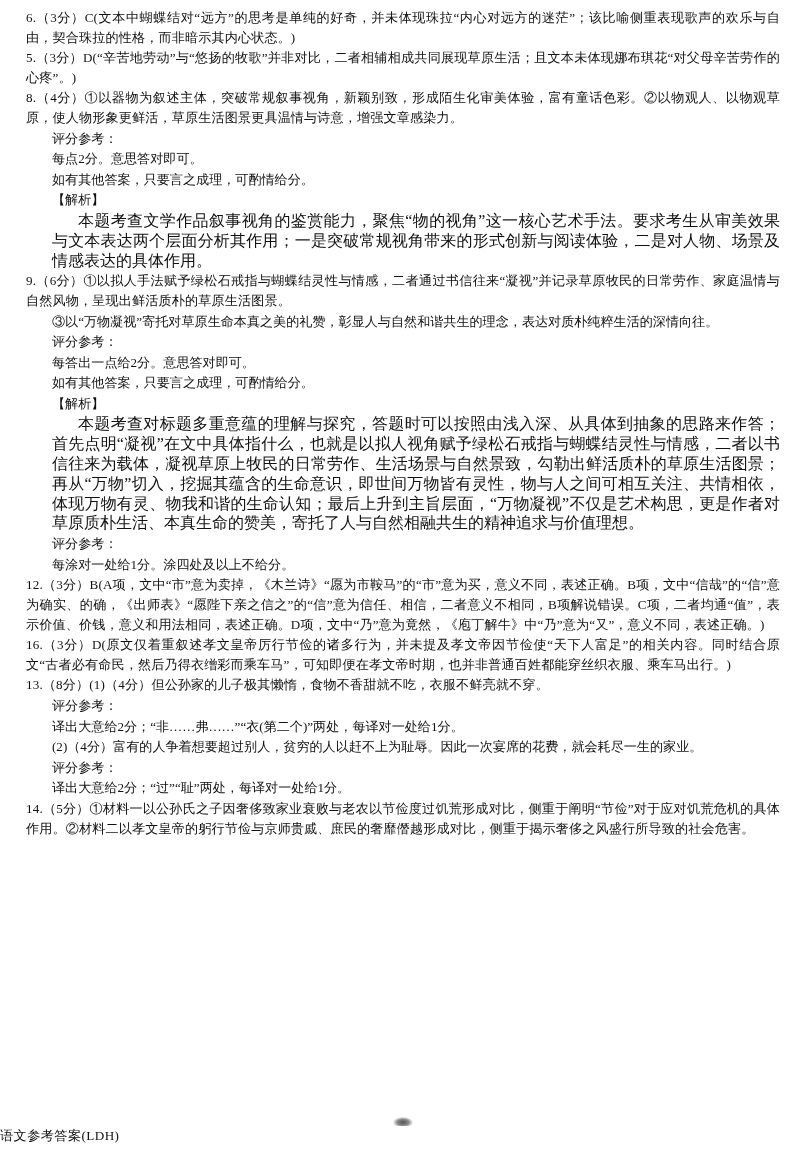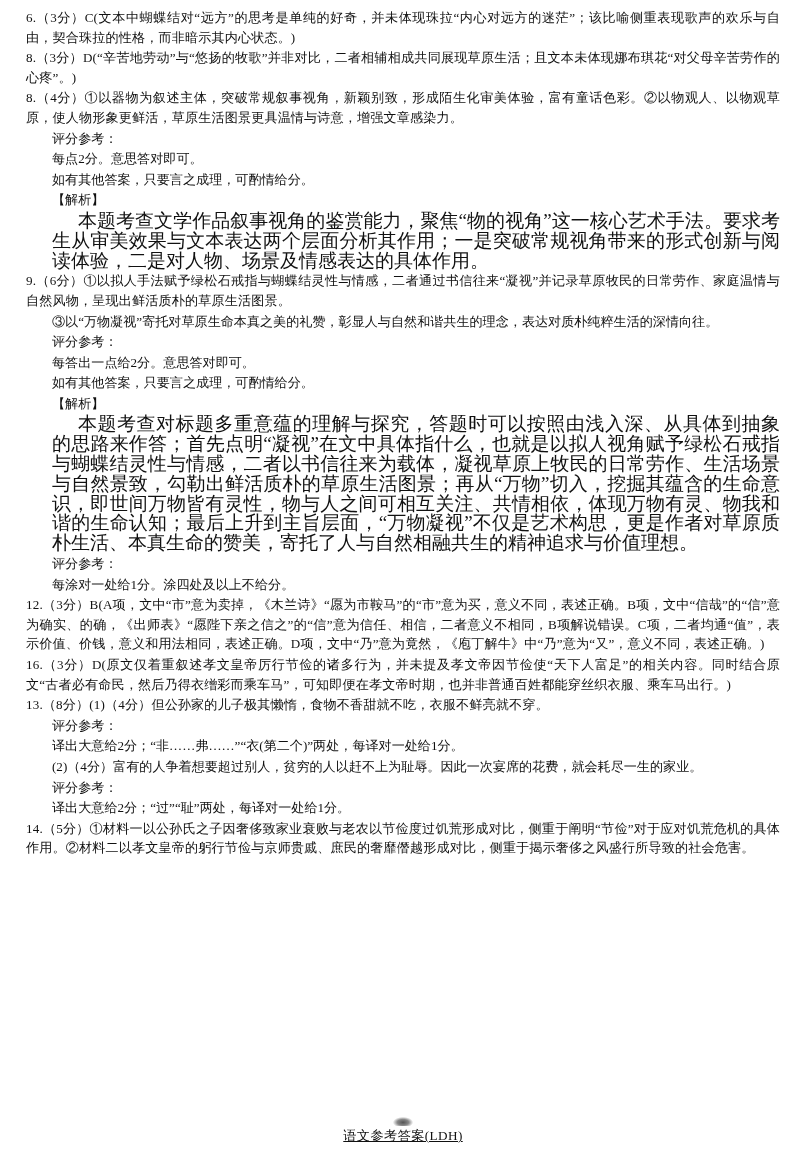--- a/index.html
+++ b/index.html
@@ -41,36 +41,35 @@
     line-height: 19.6px;
     font-weight: normal;
     padding-left: 26px;
   }
   .sub {
     font-size: 13.1px;
     line-height: 19.6px;
     padding-left: 26px;
   }
   .para {
-    font-size: 19px;
+    font-size: 16px;
     line-height: 19.8px;
     text-align: justify;
     text-justify: inter-ideograph;
     text-indent: 26px;
     padding-left: 26px;
   }
   .footer {
     position: absolute;
     left: 0;
     right: 0;
     bottom: 8px;
-    text-align: center;
+    text-align: left;
     font-size: 13.2px;
     letter-spacing: 0.4px;
-    text-decoration: underline;
   }
   .footer-mark {
     display: block;
     text-align: center;
     font-size: 12px;
     line-height: 10px;
     color: #333;
     margin-bottom: -1px;
   }
   .smudge {
@@ -82,21 +81,21 @@
     margin-bottom: 2px;
   }
 </style>
 </head>
 <body>
 
 <div class="page">
 
   <div class="block line qline">6.（3分）C(文本中蝴蝶结对“远方”的思考是单纯的好奇，并未体现珠拉“内心对远方的迷茫”；该比喻侧重表现歌声的欢乐与自由，契合珠拉的性格，而非暗示其内心状态。)</div>
 
-  <div class="block line qline">8.（3分）D(“辛苦地劳动”与“悠扬的牧歌”并非对比，二者相辅相成共同展现草原生活；且文本未体现娜布琪花“对父母辛苦劳作的心疼”。)</div>
+  <div class="block line qline">5.（3分）D(“辛苦地劳动”与“悠扬的牧歌”并非对比，二者相辅相成共同展现草原生活；且文本未体现娜布琪花“对父母辛苦劳作的心疼”。)</div>
 
   <div class="block line qline">8.（4分）①以器物为叙述主体，突破常规叙事视角，新颖别致，形成陌生化审美体验，富有童话色彩。②以物观人、以物观草原，使人物形象更鲜活，草原生活图景更具温情与诗意，增强文章感染力。</div>
 
   <div class="block label">评分参考：</div>
   <div class="block sub">每点2分。意思答对即可。</div>
   <div class="block sub">如有其他答案，只要言之成理，可酌情给分。</div>
 
   <div class="block label">【解析】</div>
   <div class="block para">本题考查文学作品叙事视角的鉴赏能力，聚焦“物的视角”这一核心艺术手法。要求考生从审美效果与文本表达两个层面分析其作用；一是突破常规视角带来的形式创新与阅读体验，二是对人物、场景及情感表达的具体作用。</div>
 

